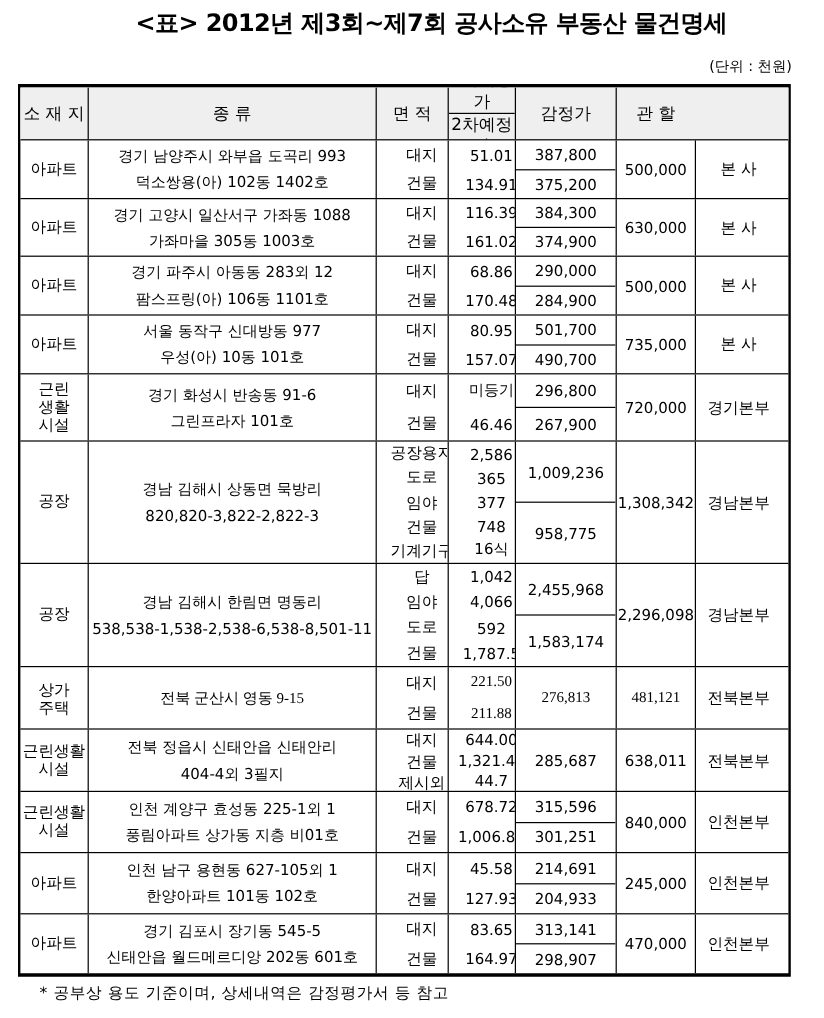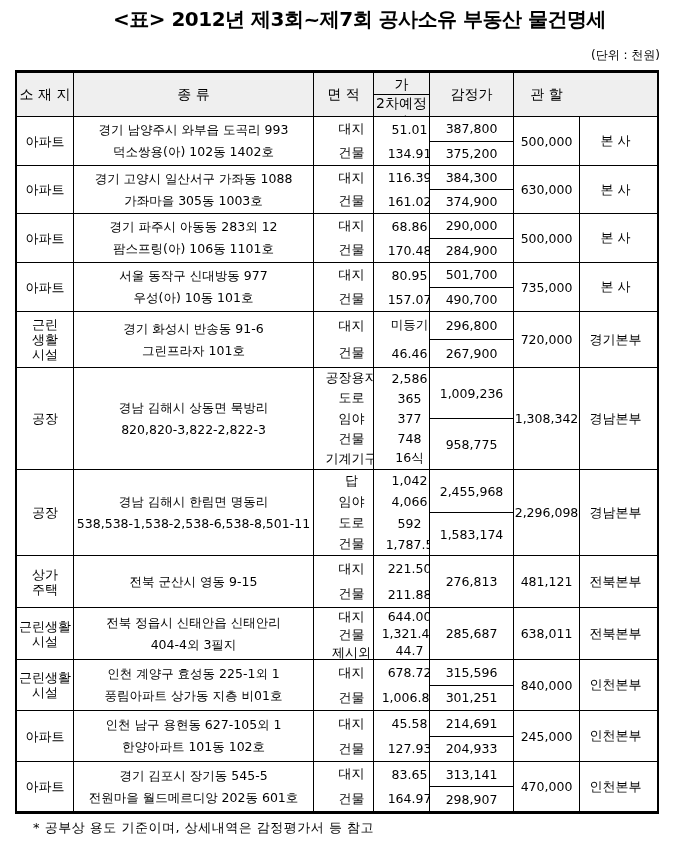--- a/index.html
+++ b/index.html
@@ -312,21 +312,21 @@
               <div class="ln num">1,787.5</div>
             </div>
           </div>
           <div class="c split">
             <div class="half num">2,455,968</div>
             <div class="half second num">1,583,174</div>
           </div>
           <div class="c num">2,296,098</div>
           <div class="c">경남본부</div>
         </div>
-        <div class="row body-row" style="height: 52px;">
+        <div class="row body-row" style="height: 52px; font-family: Liberation Serif, serif;">
           <div class="c">
             <div class="stack">
               <div class="use-ln">상가</div>
               <div class="use-ln">주택</div>
             </div>
           </div>
           <div class="c">
             <div class="stack">
               <div class="loc-ln">전북 군산시 영동 9-15</div>
             </div>
@@ -447,21 +447,21 @@
         </div>
         <div class="row body-row" style="height: 50px;">
           <div class="c">
             <div class="stack">
               <div class="use-ln">아파트</div>
             </div>
           </div>
           <div class="c">
             <div class="stack">
               <div class="loc-ln">경기 김포시 장기동 545-5</div>
-              <div class="loc-ln">전원마을 월드메르디앙 202동 601호</div>
+              <div class="loc-ln">신태안읍 월드메르디앙 202동 601호</div>
             </div>
           </div>
           <div class="c">
             <div class="fill">
               <div class="ln">대지</div>
               <div class="ln">건물</div>
             </div>
           </div>
           <div class="c">
             <div class="fill">

